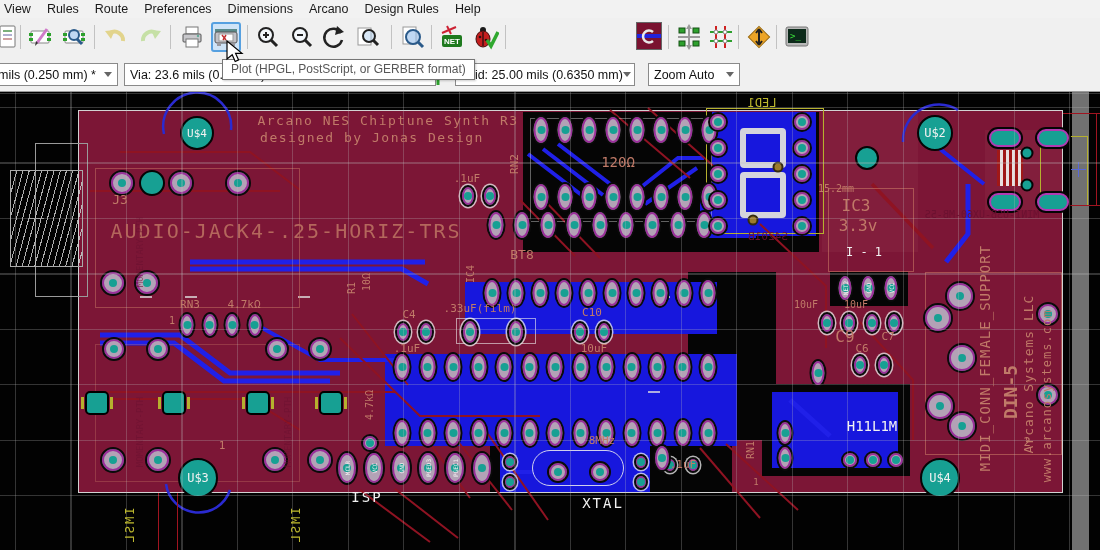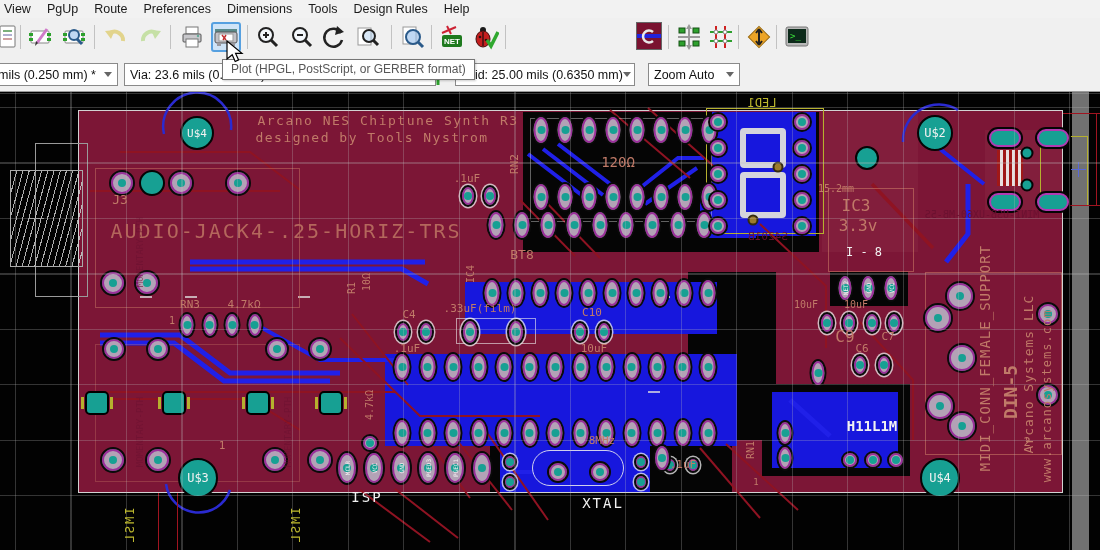--- a/index.html
+++ b/index.html
@@ -60,21 +60,21 @@
   .usbpins{position:absolute;z-index:6;
     background:repeating-linear-gradient(90deg,#a01818 0 3px,#e8e0e0 3px 6px);}
   .vscroll{position:absolute;z-index:3;background:rgba(205,205,205,.55);}
   .cursor{position:absolute;z-index:60;}
 </style>
 </head>
 <body>
 
 <div class="app">
 
-  <div class="menubar"><span class="menu-item">View</span><span class="menu-item">PgUp</span><span class="menu-item">Route</span><span class="menu-item">Preferences</span><span class="menu-item">Dimensions</span><span class="menu-item">Tools</span><span class="menu-item">Design Rules</span><span class="menu-item">Help</span></div>
+  <div class="menubar"><span class="menu-item">View</span><span class="menu-item">Rules</span><span class="menu-item">Route</span><span class="menu-item">Preferences</span><span class="menu-item">Dimensions</span><span class="menu-item">Arcano</span><span class="menu-item">Design Rules</span><span class="menu-item">Help</span></div>
 
   <div class="toolbar1">
     <span class="tbtn" style="left:-10px">
       <svg width="26" height="26">
           <rect x="8" y="2" width="15" height="21" rx="1" fill="#fff" stroke="#777"></rect>
           <rect x="11" y="6" width="9" height="2" fill="#7ab07a"></rect>
           <rect x="11" y="10" width="9" height="2" fill="#b0b0d0"></rect>
           <rect x="11" y="14" width="9" height="2" fill="#d0a0a0"></rect>
         </svg>
     </span>
@@ -507,21 +507,21 @@
       <div class="pad oval" style="left: 785px; top: 366px; width: 17px; height: 26px;"></div>
       <div class="pad oval" style="left: 818px; top: 281px; width: 17px; height: 28px;"></div>
       <div class="pad circ" style="left: 370px; top: 351px; width: 18px; height: 18px;"></div>
       <div class="pad tealc" style="left: 867px; top: 66px; width: 24px; height: 24px;"></div>
       <div class="pad tealc" style="left: 197px; top: 41px; width: 34px; height: 34px;"></div>
       <div class="pad tealc" style="left: 935px; top: 41px; width: 36px; height: 36px;"></div>
       <div class="pad tealc" style="left: 198px; top: 386px; width: 40px; height: 40px;"></div>
       <div class="pad tealc" style="left: 940px; top: 386px; width: 40px; height: 40px;"></div>
       <div class="grid"></div>
   <div class="pcb-label" style="left: 388px; top: 28px; font-size: 13px; color: rgb(192, 122, 104); transform: translate(-50%, -50%); letter-spacing: 1.5px;">Arcano NES Chiptune Synth R3</div>
-      <div class="pcb-label" style="left: 372px; top: 45px; font-size: 13px; color: rgb(192, 122, 104); transform: translate(-50%, -50%); letter-spacing: 1.5px;">designed by Tools Nystrom</div>
+      <div class="pcb-label" style="left: 372px; top: 45px; font-size: 13px; color: rgb(192, 122, 104); transform: translate(-50%, -50%); letter-spacing: 1.5px;">designed by Jonas Design</div>
       <div class="pcb-label" style="left: 286px; top: 139px; font-size: 20px; color: rgb(180, 103, 92); transform: translate(-50%, -50%); letter-spacing: 2px;">AUDIO-JACK4-.25-HORIZ-TRS</div>
       <div class="pcb-label" style="left: 120px; top: 107px; font-size: 13px; color: rgb(192, 122, 104); transform: translate(-50%, -50%);">J3</div>
       <div class="pcb-label" style="left: 467px; top: 86px; font-size: 11px; color: rgb(192, 122, 104); transform: translate(-50%, -50%);">.1uF</div>
       <div class="pcb-label" style="left: 514px; top: 72px; font-size: 11px; color: rgb(192, 122, 104); transform: translate(-50%, -50%) rotate(-90deg);">RN2</div>
       <div class="pcb-label" style="left: 618px; top: 70px; font-size: 14px; color: rgb(192, 122, 104); transform: translate(-50%, -50%);">120Ω</div>
       <div class="pcb-label" style="left: 522px; top: 162px; font-size: 13px; color: rgb(192, 122, 104); transform: translate(-50%, -50%);">BT8</div>
       <div class="pcb-label" style="left: 470px; top: 182px; font-size: 10px; color: rgb(192, 122, 104); transform: translate(-50%, -50%) rotate(-90deg);">IC4</div>
       <div class="pcb-label" style="left: 351px; top: 196px; font-size: 10px; color: rgb(192, 122, 104); transform: translate(-50%, -50%) rotate(-90deg);">R1</div>
       <div class="pcb-label" style="left: 366px; top: 190px; font-size: 10px; color: rgb(192, 122, 104); transform: translate(-50%, -50%) rotate(-90deg);">10Ω</div>
       <div class="pcb-label" style="left: 409px; top: 222px; font-size: 11px; color: rgb(192, 122, 104); transform: translate(-50%, -50%);">C4</div>
@@ -538,26 +538,26 @@
       <div class="pcb-label" style="left: 367px; top: 405px; font-size: 14px; color: rgb(242, 242, 242); transform: translate(-50%, -50%); letter-spacing: 2px;">ISP</div>
       <div class="pcb-label" style="left: 603px; top: 411px; font-size: 14px; color: rgb(242, 242, 242); transform: translate(-50%, -50%); letter-spacing: 2px;">XTAL</div>
       <div class="pcb-label" style="left: 683px; top: 372px; font-size: 11px; color: rgb(192, 122, 104); transform: translate(-50%, -50%);">.1uF</div>
       <div class="pcb-label" style="left: 806px; top: 212px; font-size: 10px; color: rgb(192, 122, 104); transform: translate(-50%, -50%);">10uF</div>
       <div class="pcb-label" style="left: 856px; top: 212px; font-size: 10px; color: rgb(192, 122, 104); transform: translate(-50%, -50%);">10uF</div>
       <div class="pcb-label" style="left: 845px; top: 244px; font-size: 16px; color: rgb(192, 122, 104); transform: translate(-50%, -50%);">C9</div>
       <div class="pcb-label" style="left: 888px; top: 244px; font-size: 11px; color: rgb(192, 122, 104); transform: translate(-50%, -50%);">C7</div>
       <div class="pcb-label" style="left: 862px; top: 256px; font-size: 11px; color: rgb(192, 122, 104); transform: translate(-50%, -50%);">C6</div>
       <div class="pcb-label" style="left: 750px; top: 358px; font-size: 10px; color: rgb(192, 122, 104); transform: translate(-50%, -50%) rotate(-90deg);">RN1</div>
       <div class="pcb-label" style="left: 756px; top: 390px; font-size: 9px; color: rgb(192, 122, 104); transform: translate(-50%, -50%);">1</div>
-      <div class="pcb-label" style="left: 872px; top: 334px; font-size: 14px; color: rgb(242, 242, 242); transform: translate(-50%, -50%); font-weight: bold;">H11L1M</div>
+      <div class="pcb-label" style="left: 872px; top: 334px; font-size: 14px; color: rgb(242, 242, 242); transform: translate(-50%, -50%);">H11L1M</div>
       <div class="pcb-label" style="left: 762px; top: 11px; font-size: 12px; color: rgb(189, 184, 46); transform: translate(-50%, -50%) scaleX(-1);">LED1</div>
       <div class="pcb-label" style="left: 836px; top: 96px; font-size: 10px; color: rgb(192, 122, 104); transform: translate(-50%, -50%);">15.2mm</div>
       <div class="pcb-label" style="left: 856px; top: 113px; font-size: 16px; color: rgb(192, 122, 104); transform: translate(-50%, -50%);">IC3</div>
       <div class="pcb-label" style="left: 858px; top: 133px; font-size: 16px; color: rgb(192, 122, 104); transform: translate(-50%, -50%);">3.3v</div>
-      <div class="pcb-label" style="left: 864px; top: 160px; font-size: 12px; color: rgb(242, 242, 242); transform: translate(-50%, -50%);">I - 8</div>
+      <div class="pcb-label" style="left: 864px; top: 160px; font-size: 12px; color: rgb(242, 242, 242); transform: translate(-50%, -50%);">I - 1</div>
       <div class="pcb-label" style="left: 768px; top: 144px; font-size: 11px; color: rgb(107, 17, 48); transform: translate(-50%, -50%) scaleX(-1);">S4201B</div>
       <div class="pcb-label" style="left: 982px; top: 122px; font-size: 10px; color: rgb(107, 17, 48); transform: translate(-50%, -50%) scaleX(-1);">MINI-USB-UX60-MB-5S</div>
       <div class="pcb-label" style="left: 985px; top: 266px; font-size: 14px; color: rgb(192, 122, 104); transform: translate(-50%, -50%) rotate(-90deg); letter-spacing: 1px;">MIDI_CONN_FEMALE_SUPPORT</div>
       <div class="pcb-label" style="left: 1010px; top: 300px; font-size: 18px; color: rgb(192, 122, 104); transform: translate(-50%, -50%) rotate(-90deg); font-weight: bold;">DIN-5</div>
       <div class="pcb-label" style="left: 1028px; top: 282px; font-size: 13px; color: rgb(192, 122, 104); transform: translate(-50%, -50%) rotate(-90deg); letter-spacing: 1px;">Arcano Systems LLC</div>
       <div class="pcb-label" style="left: 1047px; top: 304px; font-size: 12px; color: rgb(192, 122, 104); transform: translate(-50%, -50%) rotate(-90deg); letter-spacing: 1px;">www.arcanosystems.com</div>
       <div class="pcb-label" style="left: 1027px; top: 350px; font-size: 12px; color: rgb(192, 122, 104); transform: translate(-50%, -50%);">2</div>
       <div class="pcb-label" style="left: 197px; top: 41px; font-size: 11px; color: rgb(242, 242, 242); transform: translate(-50%, -50%);">U$4</div>
       <div class="pcb-label" style="left: 935px; top: 41px; font-size: 12px; color: rgb(242, 242, 242); transform: translate(-50%, -50%);">U$2</div>
       <div class="pcb-label" style="left: 198px; top: 386px; font-size: 12px; color: rgb(242, 242, 242); transform: translate(-50%, -50%);">U$3</div>

